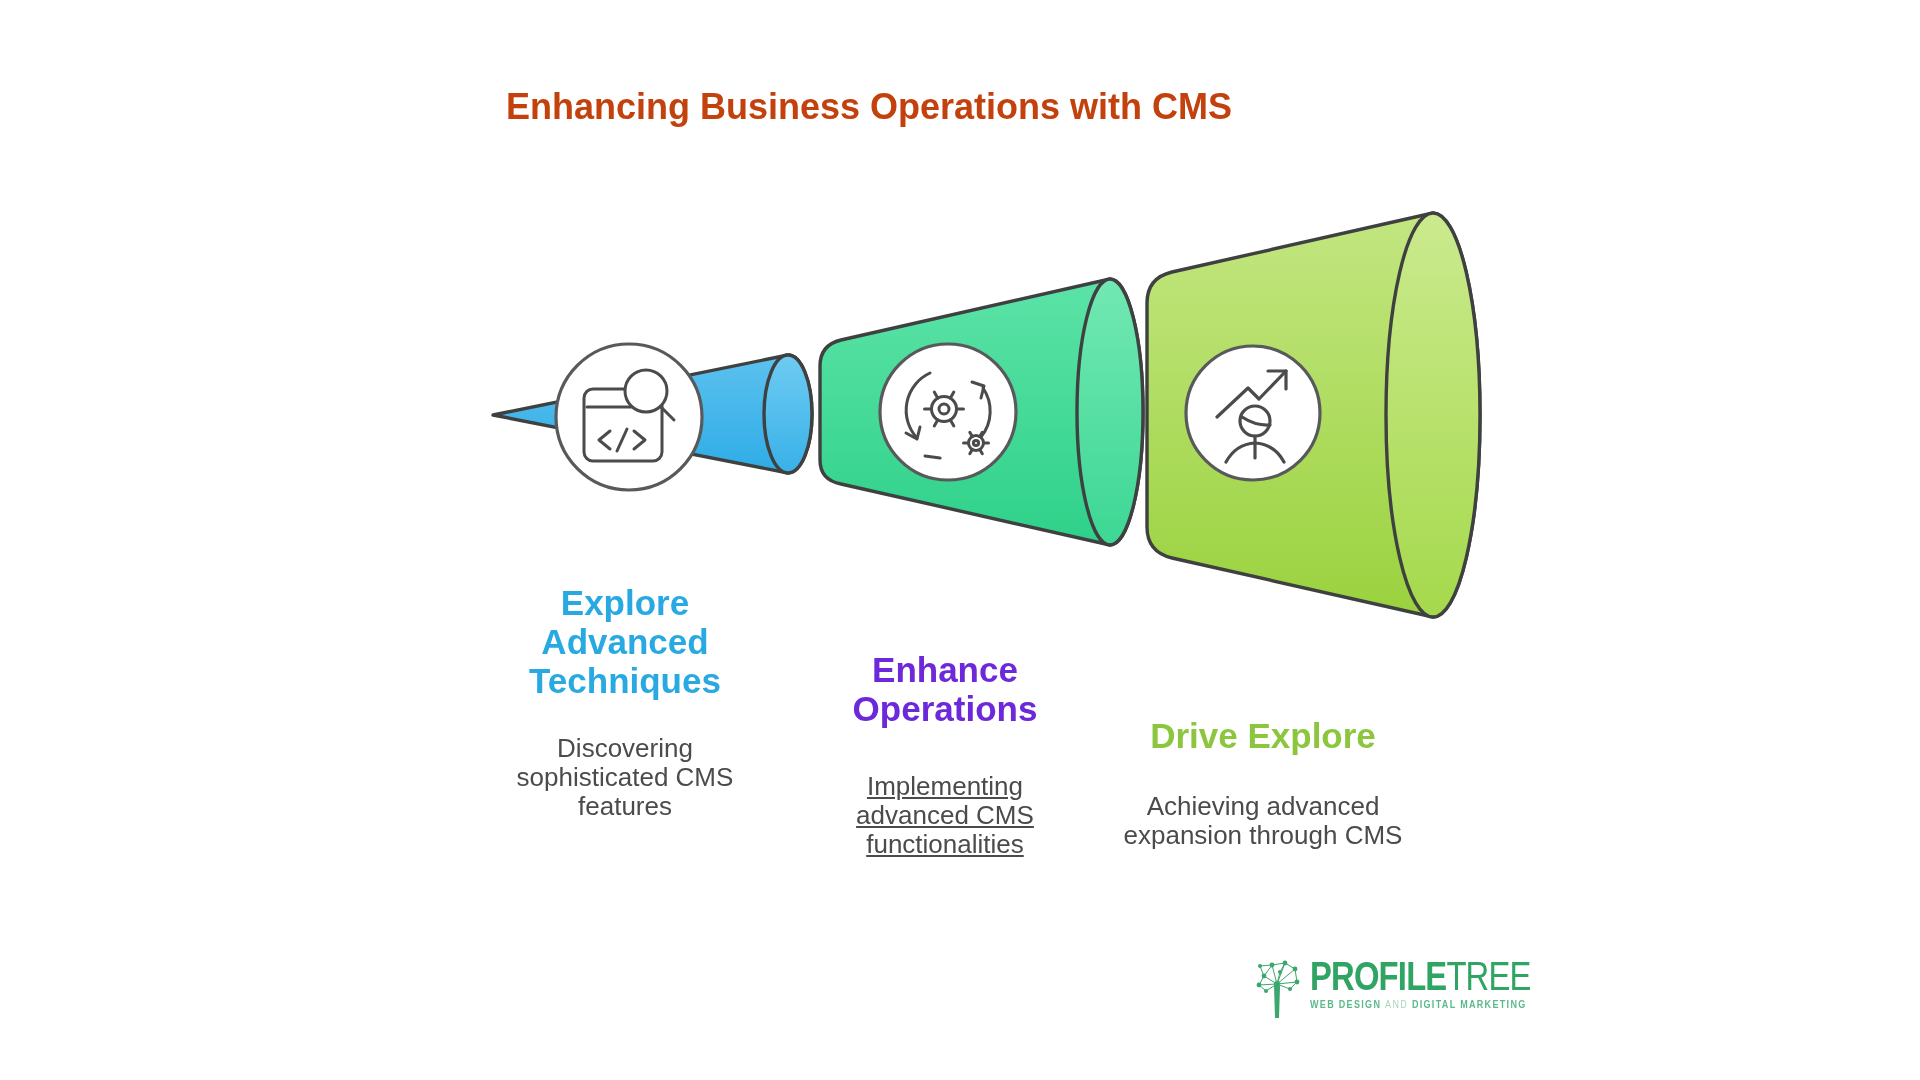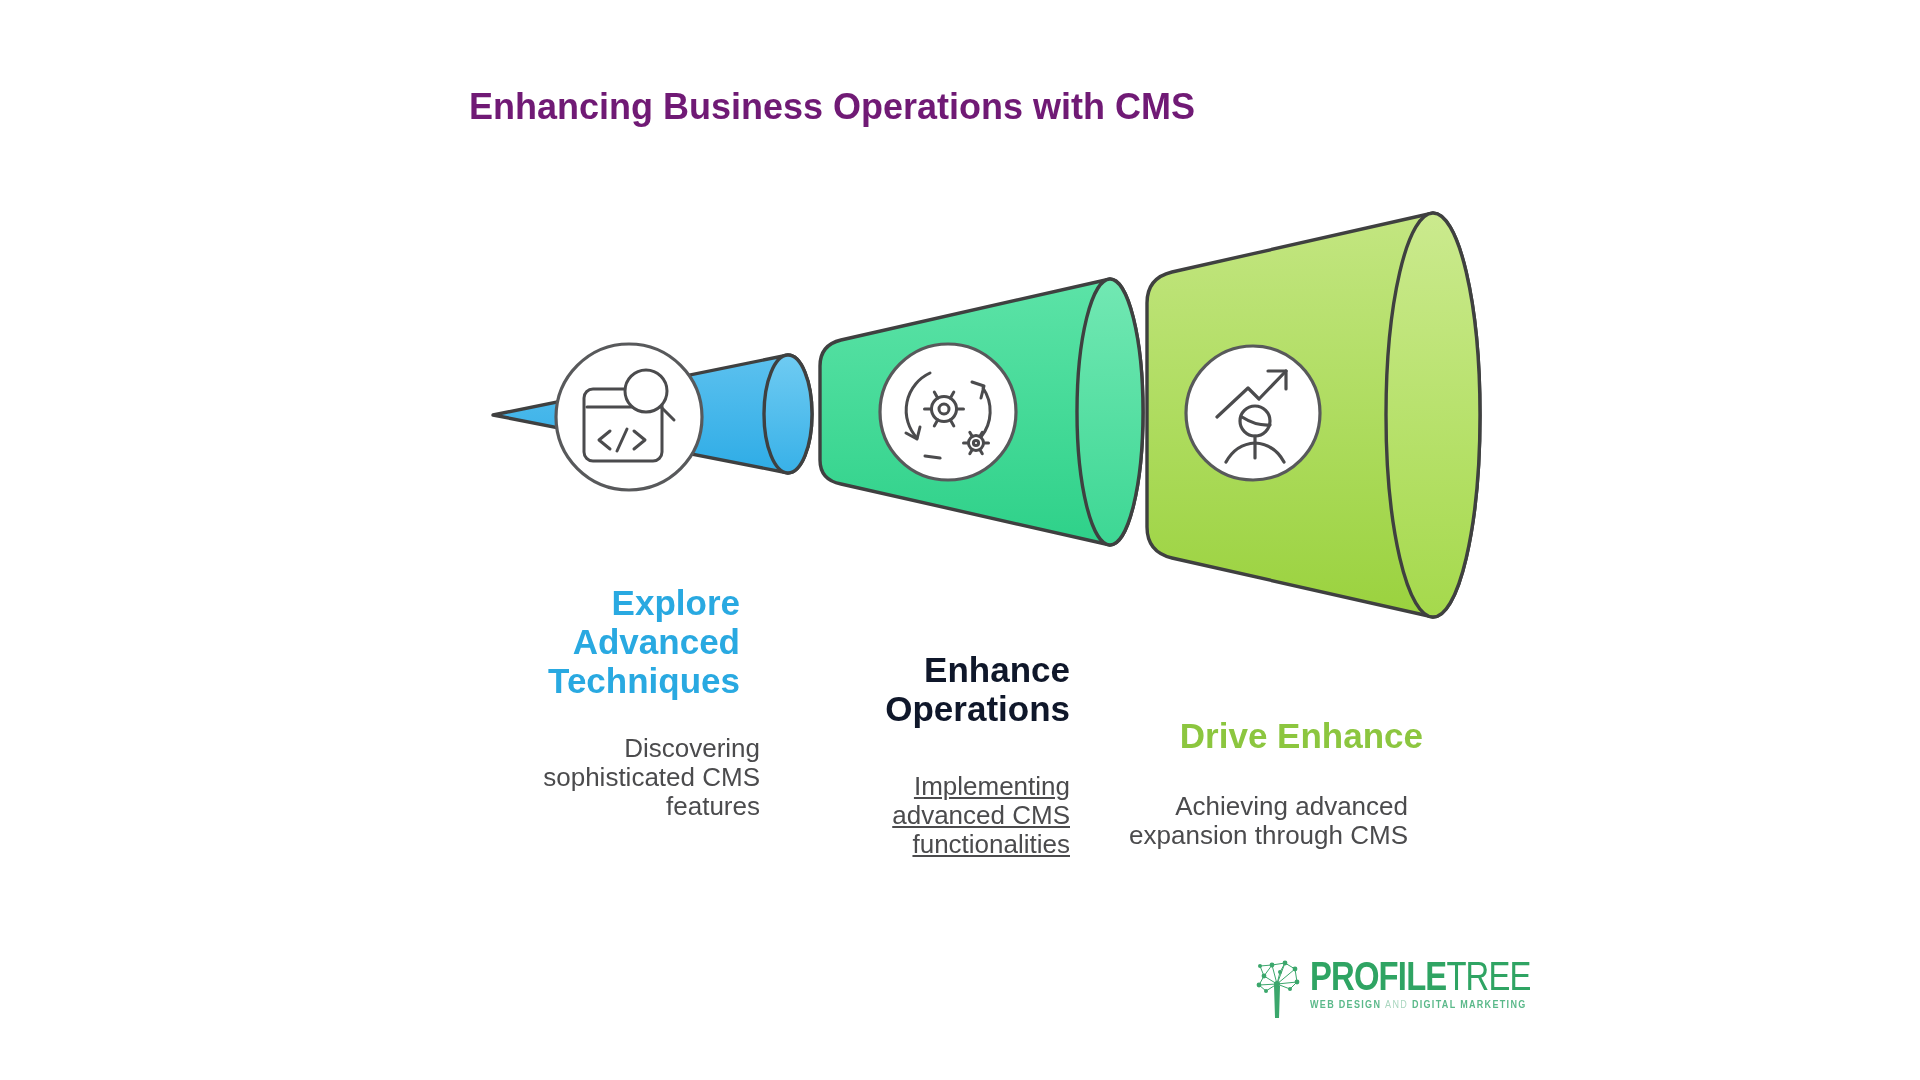--- a/index.html
+++ b/index.html
@@ -2,31 +2,31 @@
 <html><head>
 <meta charset="utf-8">
 <style>
   html,body{margin:0;padding:0;background:#ffffff;}
   .canvas{
     position:relative;width:1920px;height:1080px;background:#ffffff;overflow:hidden;
     font-family:"Liberation Sans","DejaVu Sans",sans-serif;
   }
   .title{
     position:absolute;top:86px;left:432px;width:800px;margin:0;
-    text-align:center;font-size:36px;font-weight:bold;color:#701a75;letter-spacing:0px;
+    text-align:right;font-size:36px;font-weight:bold;color:#c2410c;letter-spacing:0px;
   }
   .funnel-svg{position:absolute;top:0;left:0;}
-  .stage{position:absolute;width:320px;text-align:right;}
+  .stage{position:absolute;width:320px;text-align:center;}
   .stage-heading{margin:0 auto;font-weight:bold;font-size:35px;line-height:39px;}
   .stage-desc{margin:0 auto;font-size:26px;line-height:29px;color:#4B4B4D;}
   .stage-explore{left:465px;top:583px;}
   .stage-explore .stage-heading{color:#29A9E1;max-width:230px;}
   .stage-explore .stage-desc{margin-top:34px;max-width:270px;}
   .stage-enhance{left:785px;top:650px;}
-  .stage-enhance .stage-heading{color:#0f172a;max-width:250px;}
+  .stage-enhance .stage-heading{color:#6d28d9;max-width:250px;}
   .stage-enhance .stage-desc{margin-top:44px;max-width:250px;text-decoration:underline;}
   .stage-growth{left:1103px;top:716px;}
   .stage-growth .stage-heading{color:#8CC63F;max-width:320px;}
   .stage-growth .stage-desc{margin-top:37px;max-width:290px;}
   .logo{position:absolute;left:1252px;top:956px;display:flex;align-items:flex-start;}
   .logo-tree{width:50px;height:64px;}
   .logo-text{margin-left:8px;transform:scaleX(0.82);transform-origin:left top;}
   .logo-brand{font-size:40px;line-height:40px;letter-spacing:-1px;color:#2FA463;white-space:nowrap;}
   .logo-brand .bold{font-weight:bold;}
   .logo-brand .light{font-weight:normal;}
@@ -137,21 +137,21 @@
     <div class="stage-heading">Explore Advanced Techniques</div>
     <div class="stage-desc">Discovering sophisticated CMS features</div>
   </div>
 
   <div class="stage stage-enhance">
     <div class="stage-heading">Enhance Operations</div>
     <div class="stage-desc">Implementing advanced CMS functionalities</div>
   </div>
 
   <div class="stage stage-growth">
-    <div class="stage-heading">Drive Enhance</div>
+    <div class="stage-heading">Drive Explore</div>
     <div class="stage-desc">Achieving advanced expansion through CMS</div>
   </div>
 
   <div class="logo">
     <svg class="logo-tree" viewBox="0 0 50 64">
       <g stroke="#3BA76C" stroke-width="1" fill="none">
         <line x1="25" y1="28" x2="12" y2="20"></line>
           <line x1="25" y1="28" x2="20" y2="9"></line>
         <line x1="25" y1="28" x2="33" y2="7"></line>
           <line x1="25" y1="28" x2="43" y2="13"></line>

